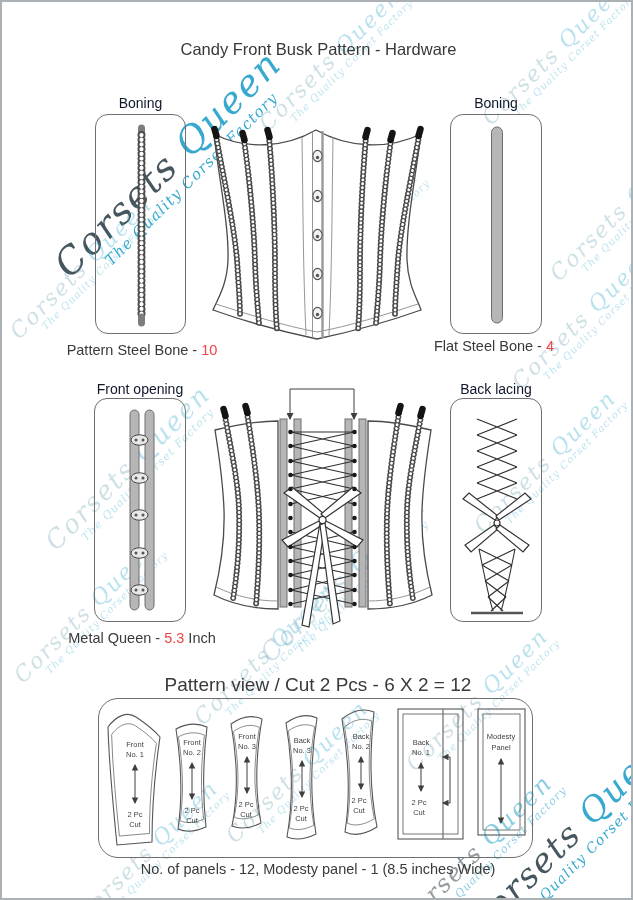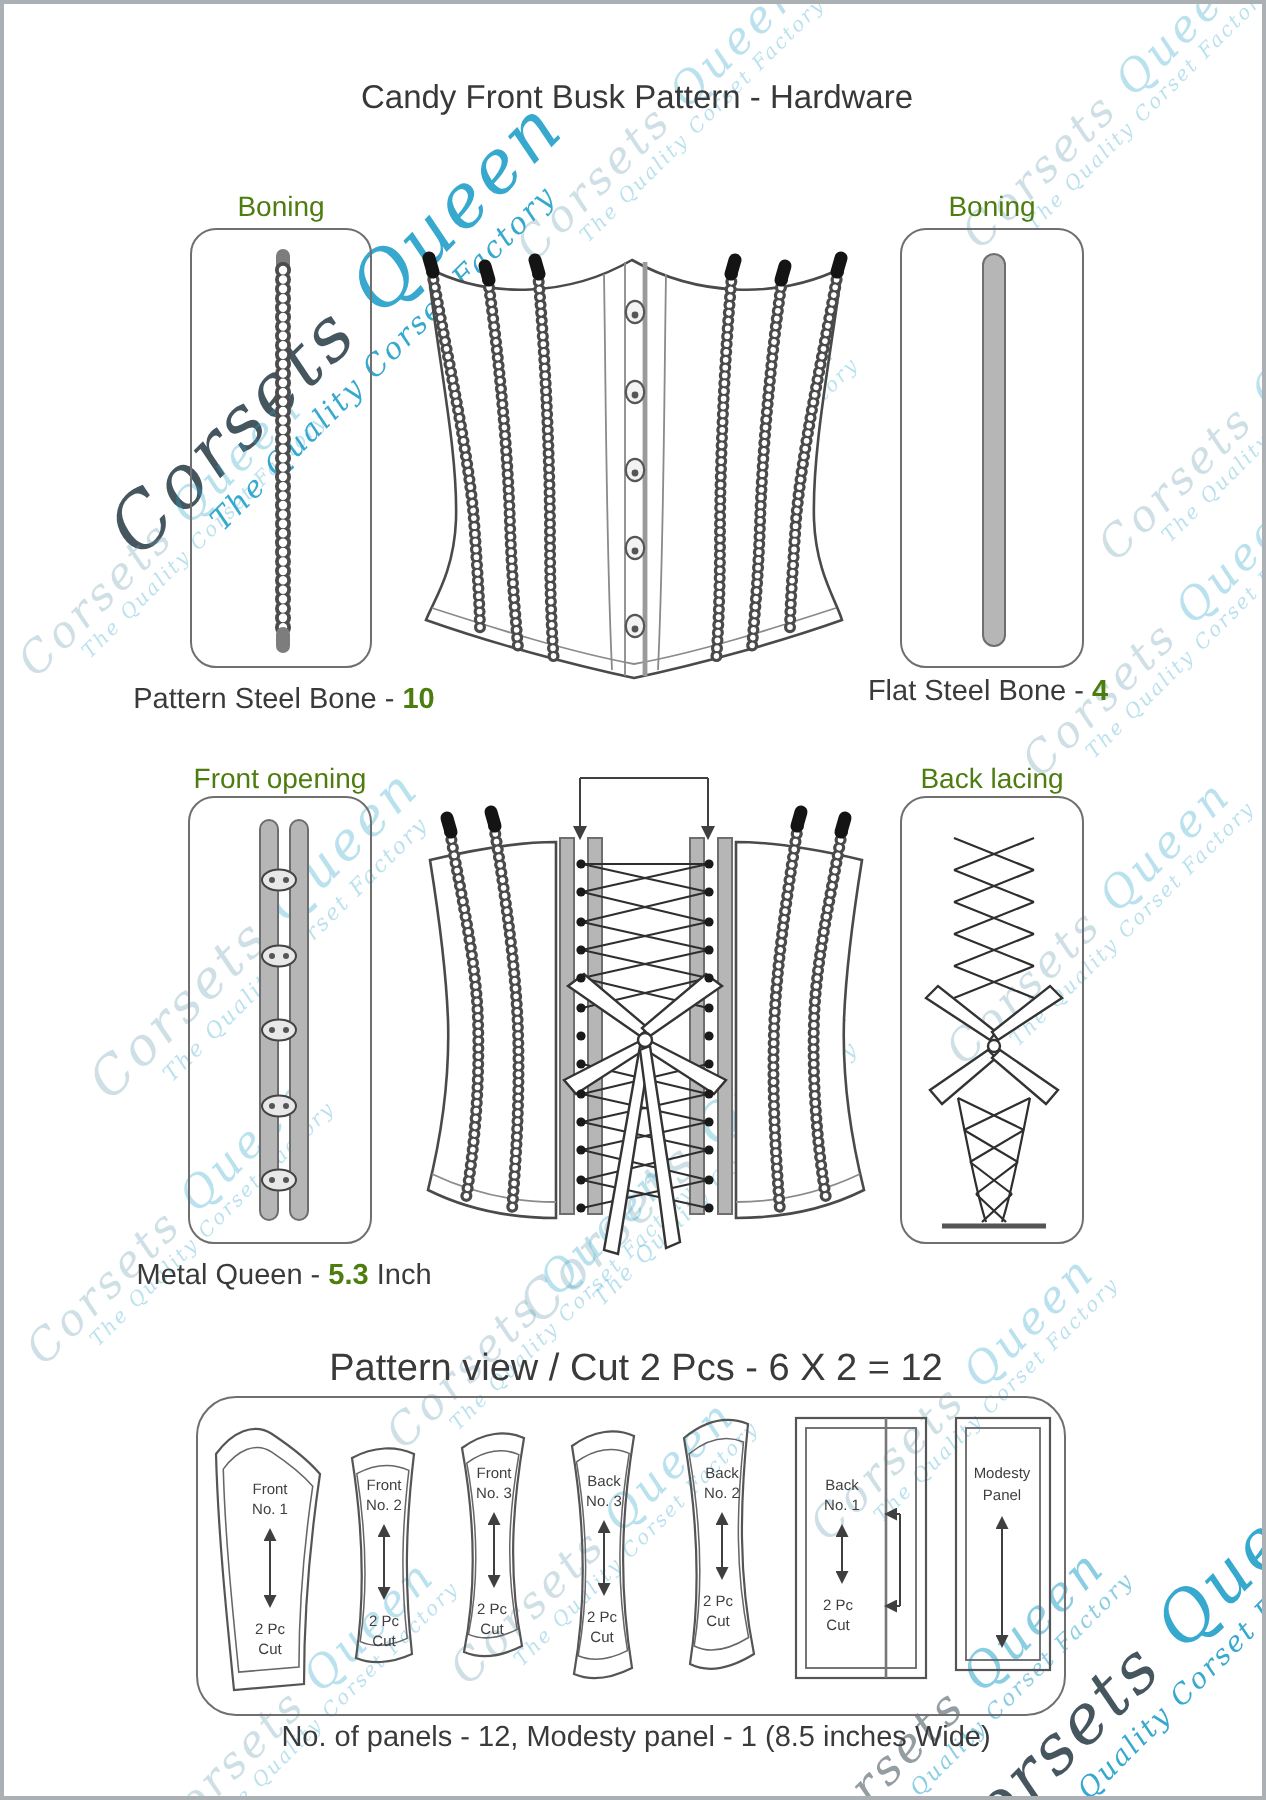--- a/index.html
+++ b/index.html
@@ -9,23 +9,23 @@
   .wm{position:absolute;transform:translate(-50%,-50%) rotate(-45deg);display:flex;flex-direction:column;
       white-space:nowrap;pointer-events:none;z-index:1;font-family:"DejaVu Serif",serif;font-style:italic;line-height:1.05;}
   .wm-l1{font-size:var(--s,22px);letter-spacing:2px;}
   .wm-w1{color:#3d4e57;} .wm-w2{color:#2da5cd;}
   .wm-l2{font-size:var(--t,10px);color:#2da5cd;margin-left:2.6em;letter-spacing:1.2px;}
   .wm.faint{opacity:.32;}
   .wm.faint .wm-w1{color:#68a0b2;}
   .wm.strong{opacity:.95;}
   
   .ly{position:absolute;z-index:2;}
-  .heading{font-size:14px;text-align:center;color:#4d7c0f;}
+  .heading{font-size:14px;text-align:center;color:#0f172a;}
   .caption{font-size:14.5px;text-align:center;color:#3a3a3a;}
-  .caption .red{color:#4d7c0f;font-weight:bold;}
+  .caption .red{color:#ef4444;font-weight:normal;}
   .title{font-size:16.5px;text-align:center;color:#383838;}
   .hw-box{border:1.4px solid #6f6f6f;border-radius:13px;box-sizing:border-box;}
   .pat-box{border:1.4px solid #6f6f6f;border-radius:20px;box-sizing:border-box;}
   svg{display:block;}
   
   .body{fill:#fff;stroke:#4a4a4a;stroke-width:1.3;}
   .thin{stroke:#8a8a8a;stroke-width:.9;fill:none;}
   .sp-d{stroke:#4c4c4c;stroke-width:8;fill:none;stroke-linecap:round;stroke-dasharray:.1 4.6;}
   .sp-w{stroke:#fff;stroke-width:4.2;fill:none;stroke-linecap:round;stroke-dasharray:.1 4.6;}
   .sp-d2{stroke:#4a4a4a;stroke-width:6;fill:none;stroke-linecap:round;stroke-dasharray:.1 3.8;}

